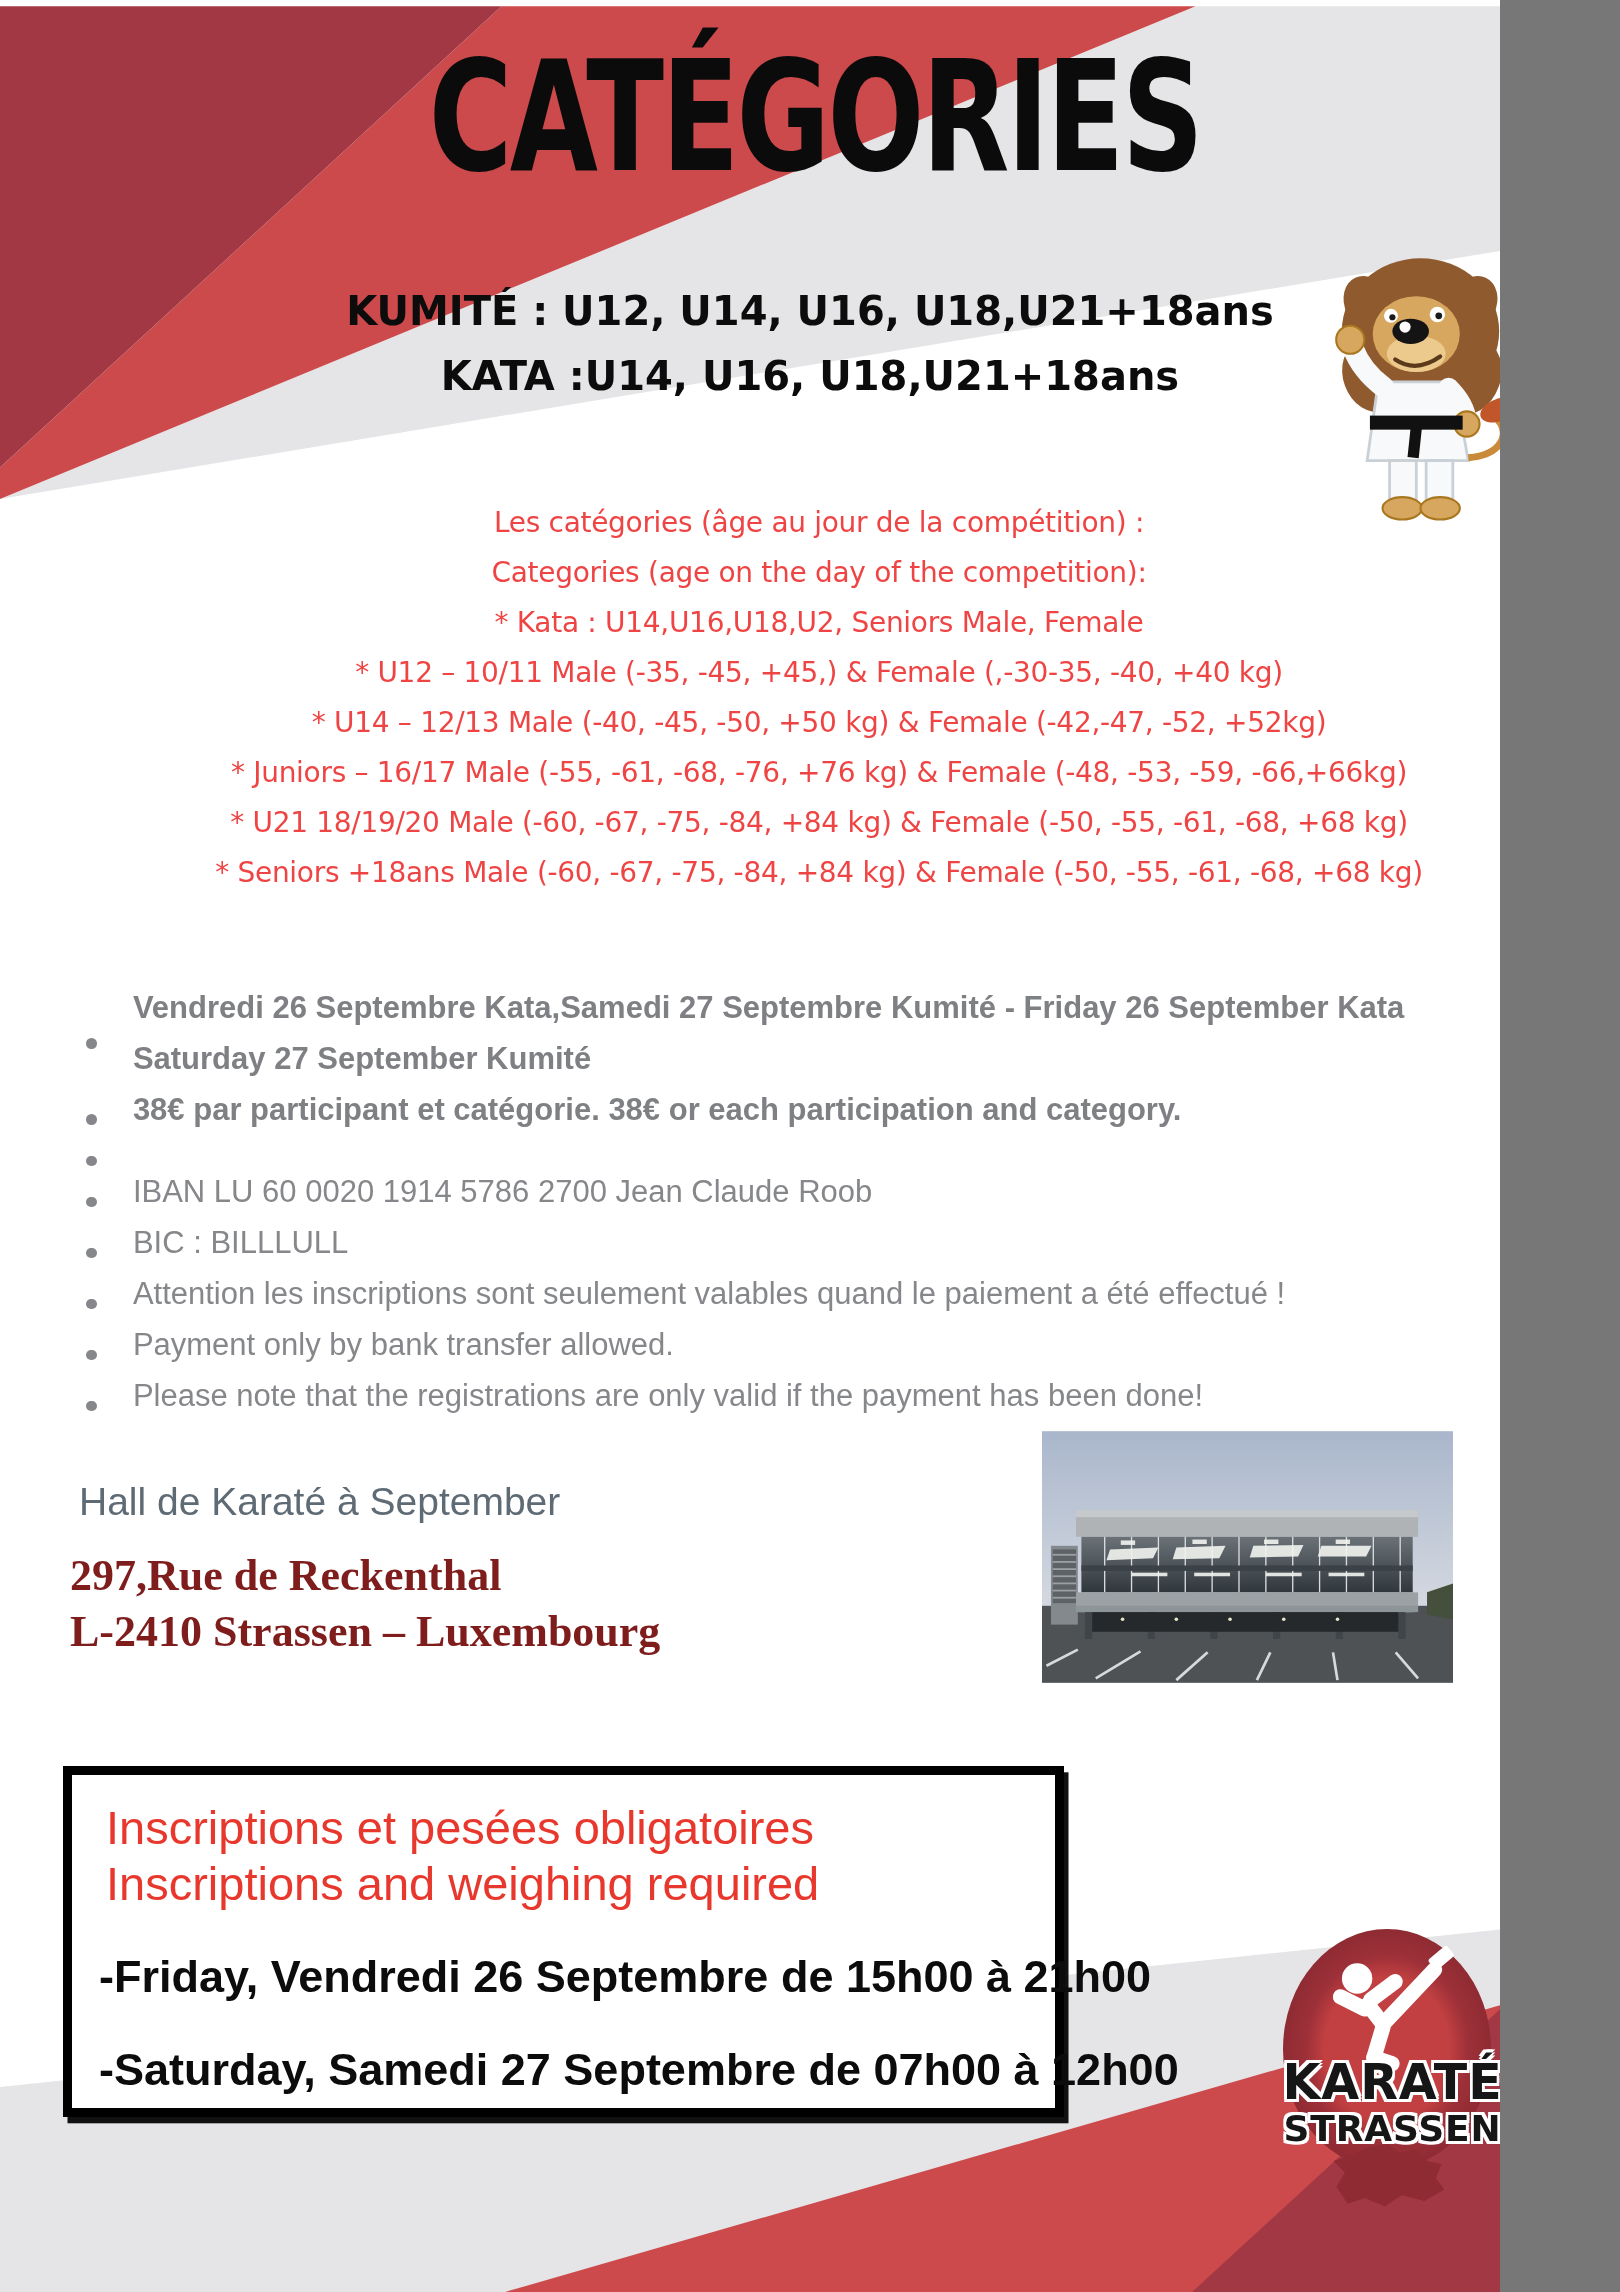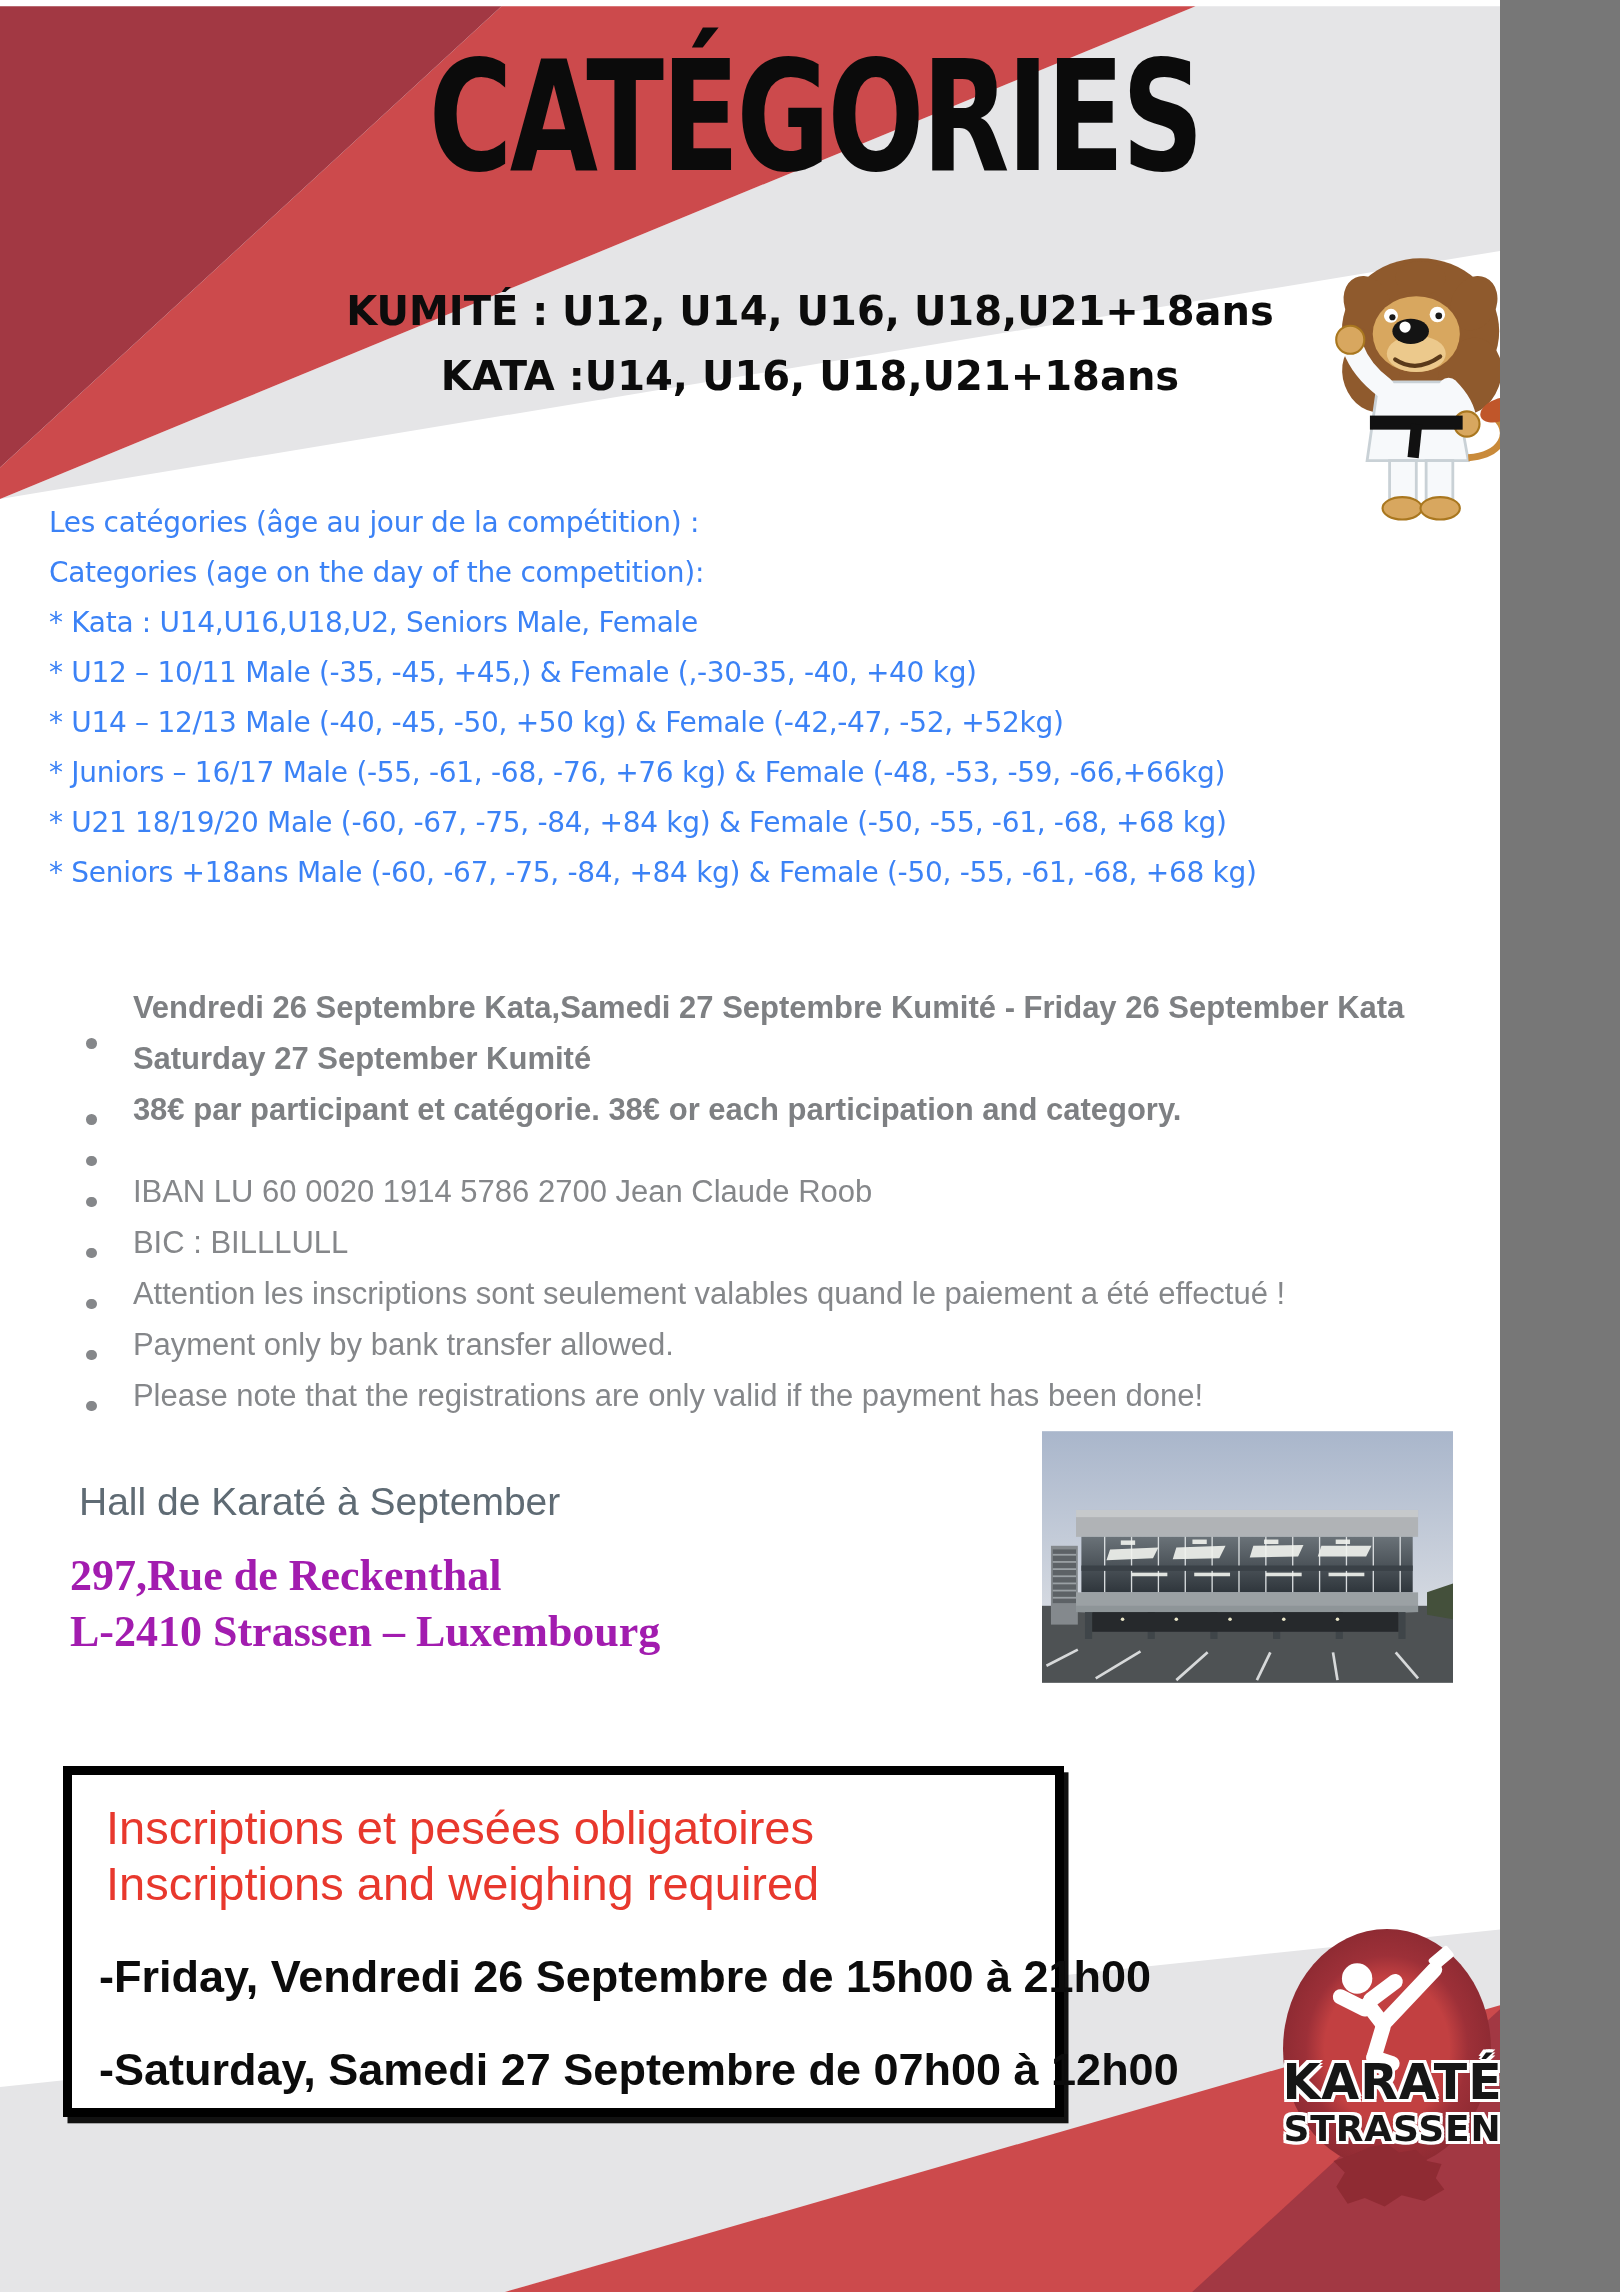--- a/index.html
+++ b/index.html
@@ -7,35 +7,35 @@
         font-family:"DejaVu Sans",sans-serif;}
   .bg{position:absolute;left:0;top:0;width:1620px;height:2293px;}
   
   .title-wrap{position:absolute;left:246px;top:27px;width:1137px;text-align:center;}
   .title{display:inline-block;font-size:154px;font-weight:bold;color:#0b0b0b;
          letter-spacing:-3.6px;transform:scaleX(.74);transform-origin:center;white-space:nowrap;}
   
   .subhead{position:absolute;left:322px;top:279px;width:976px;text-align:center;color:#0c0c0c;}
   .subhead div{font-size:40px;font-weight:bold;line-height:65px;white-space:nowrap;letter-spacing:0px;}
   
-  .cats{position:absolute;left:49px;top:498px;width:1540px;color:#3b82f6;}
+  .cats{position:absolute;left:49px;top:498px;width:1540px;color:#ef4444;text-align:center;}
   .cat-line{font-size:28px;line-height:50px;white-space:nowrap;letter-spacing:-0.3px;}
   
   .notices{position:absolute;left:79px;top:982px;width:1478px;list-style:none;margin:0;padding:0;
            font-family:"Liberation Sans",sans-serif;color:#85878a;}
   .notices li{display:flex;font-size:31px;line-height:51px;align-items:center;}
   .notices li.bold{font-weight:bold;color:#7e8083;}
   .notices .dot{flex:0 0 10.7px;width:10.7px;height:10.7px;border-radius:50%;background:#85878a;
                 margin:20.6px 36px 0 7.2px;}
   .notices .ntext div{white-space:nowrap;}
   
   .hall{position:absolute;left:79px;top:1480px;font-family:"Liberation Sans",sans-serif;
         font-size:39px;color:#5f6b74;white-space:nowrap;}
   .addr{position:absolute;left:70px;top:1548px;font-family:"Liberation Serif",serif;
-        font-weight:bold;font-size:44px;line-height:56px;color:#a21caf;white-space:nowrap;}
+        font-weight:bold;font-size:44px;line-height:56px;color:#7f1d1d;white-space:nowrap;}
   
   .photo{position:absolute;left:1042px;top:1431px;width:411px;height:252px;}
   
   .regbox{position:absolute;left:63px;top:1766px;width:983px;height:333px;background:#fff;
           border:9px solid #000;box-shadow:4.5px 6.3px 0 #111;z-index:5;}
   .regbox .red{position:absolute;left:34px;top:25px;font-family:"Liberation Sans",sans-serif;
                font-weight:normal;font-size:47px;line-height:56px;color:#e8382d;white-space:nowrap;}
   .regbox .day{position:absolute;left:27px;font-family:"Liberation Sans",sans-serif;
                font-weight:bold;font-size:45px;color:#0c0c0c;white-space:nowrap;}
   .regbox .day.fri{top:176px;}

